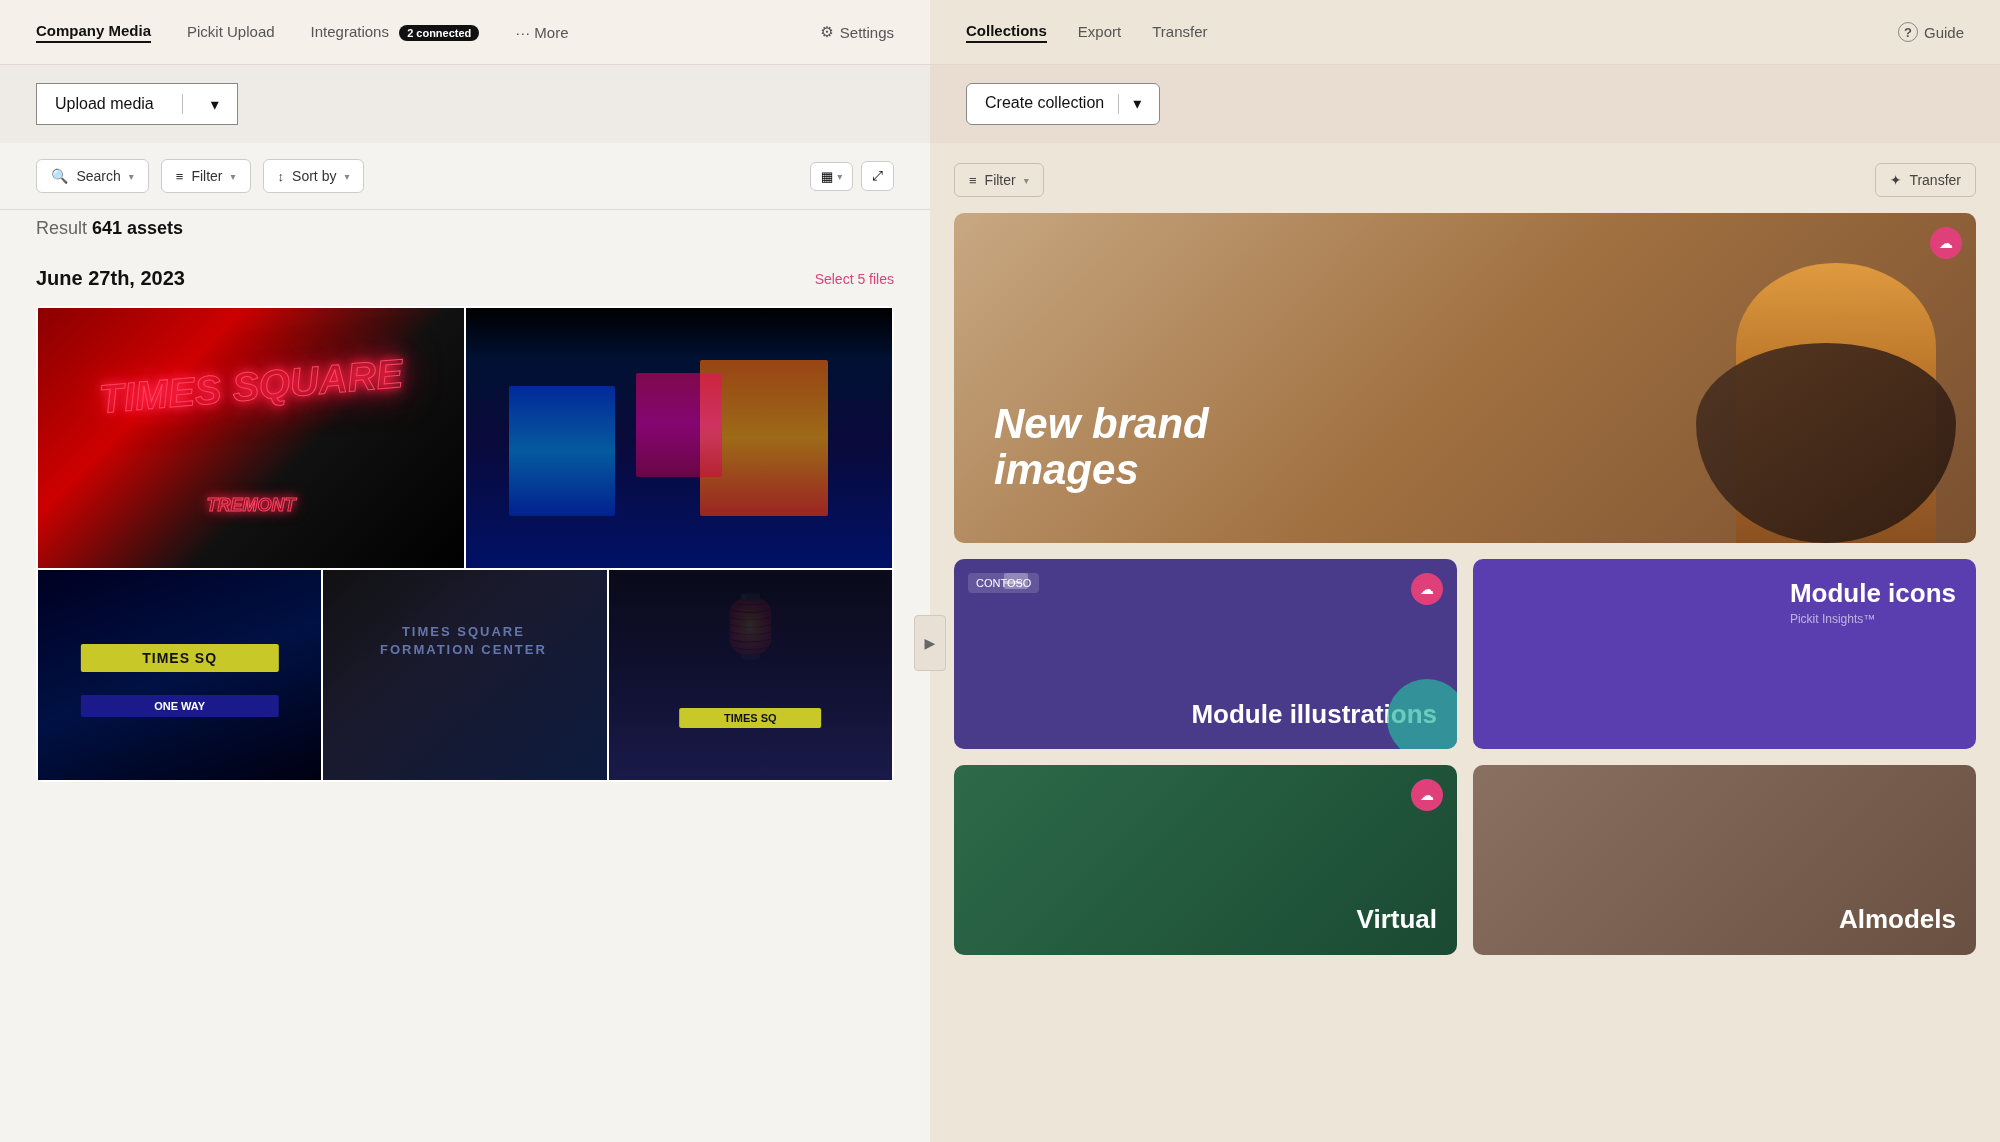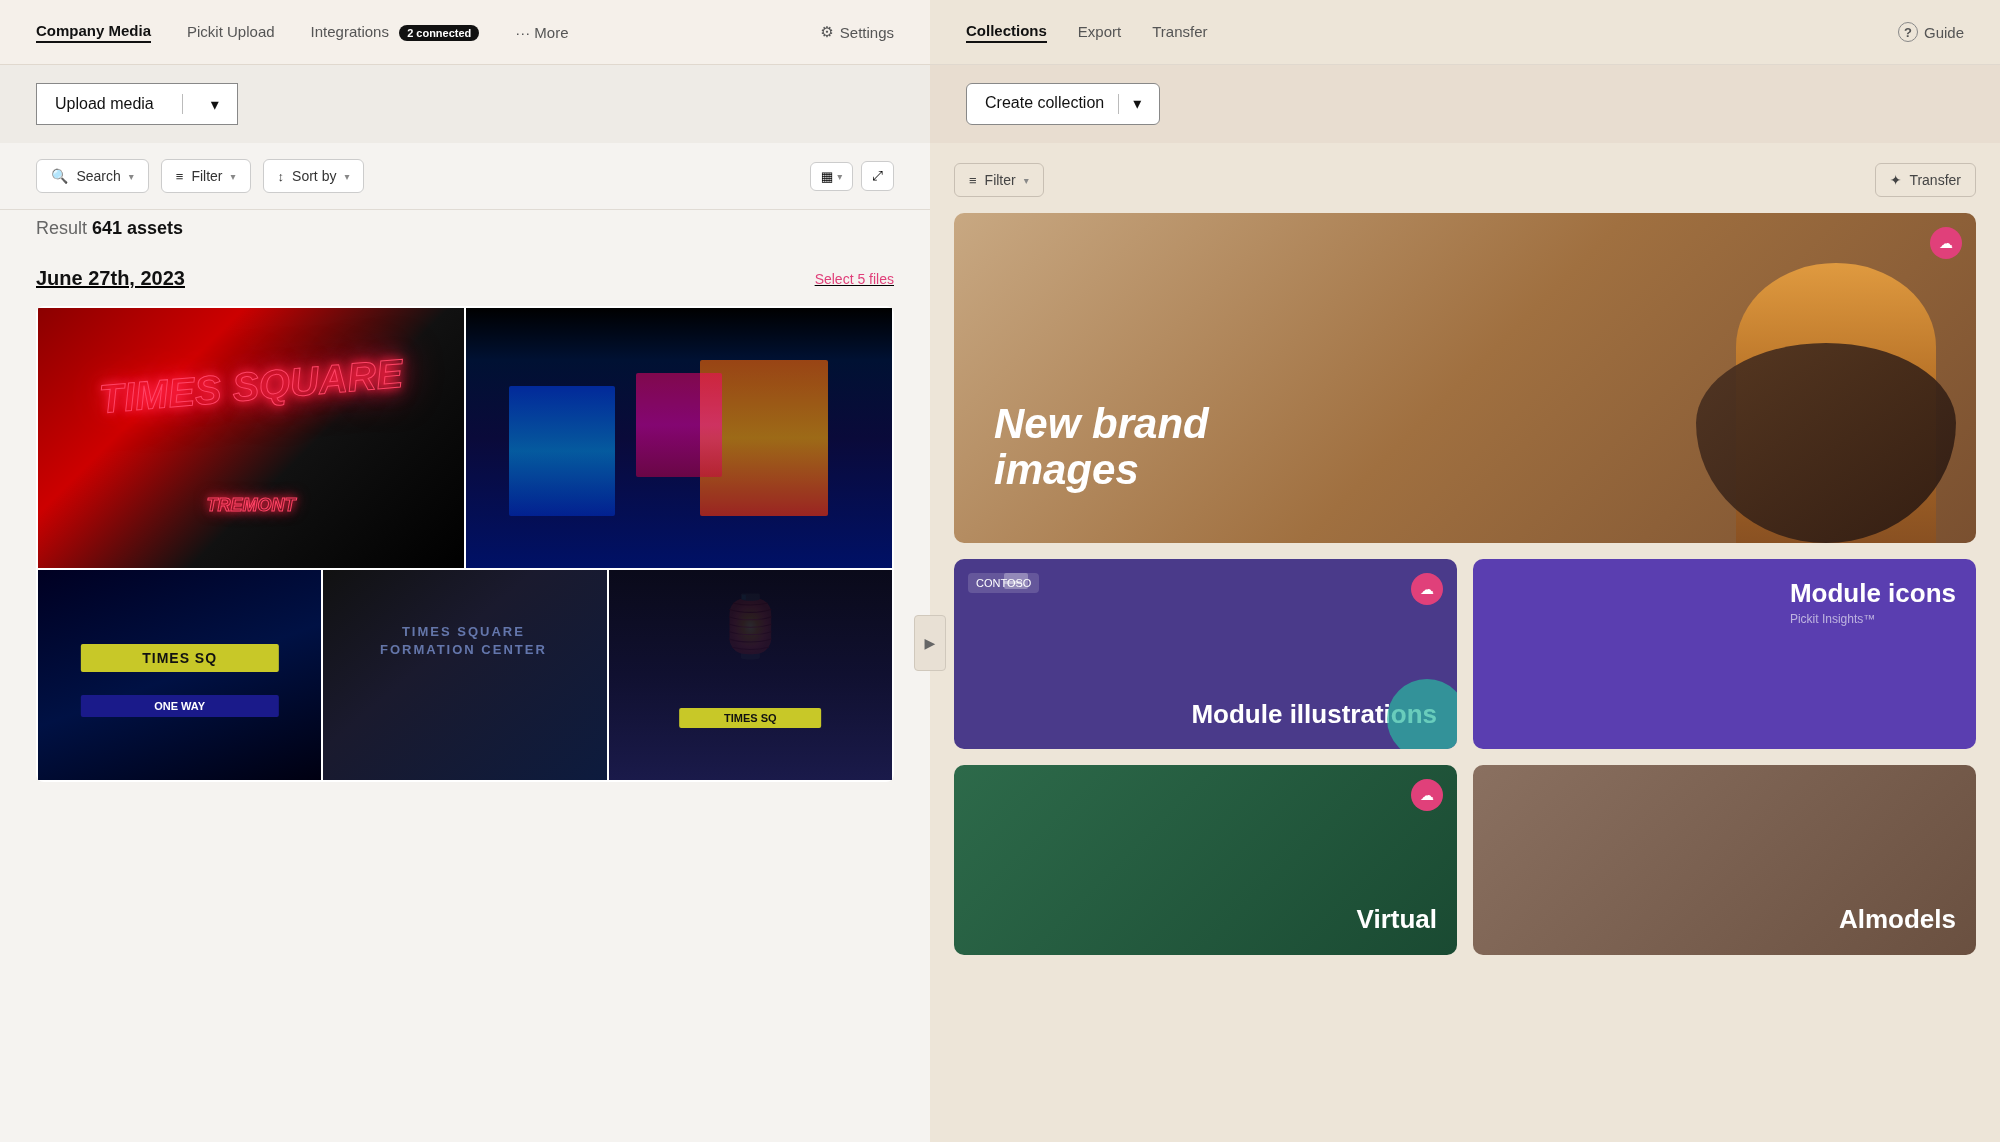--- a/index.html
+++ b/index.html
@@ -223,21 +223,20 @@
       font-size: 18px;
       color: #666;
     }
     .result-count strong { color: #111; font-weight: 700; }
 
     
     .media-section {
       padding: 0 36px;
       flex: 1;
       overflow-y: auto;
-      text-decoration: underline;
     }
     .section-header {
       display: flex;
       align-items: center;
       justify-content: space-between;
       margin-bottom: 16px;
       padding-top: 16px;
     }
     .section-date {
       font-size: 20px;

